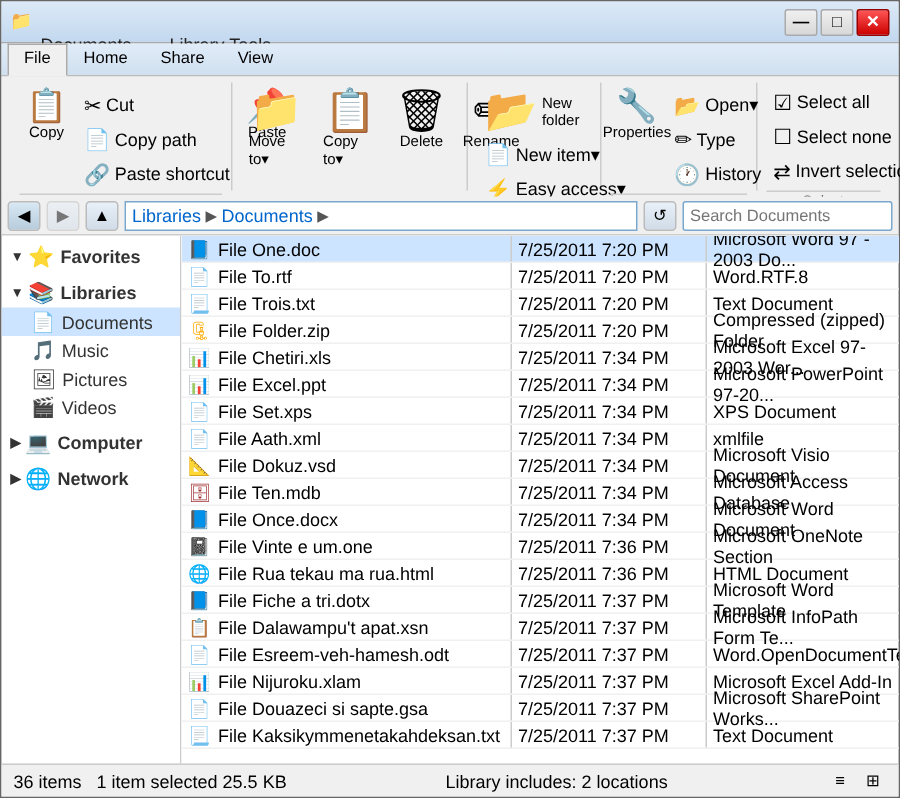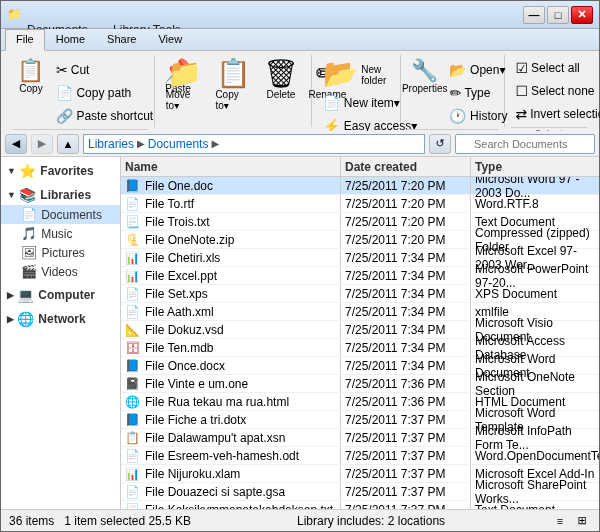--- a/index.html
+++ b/index.html
@@ -41,21 +41,21 @@
     .ribbon-btn-medium { display: flex; flex-direction: column; align-items: center; padding: 2px 4px; cursor: pointer; border: 1px solid transparent; border-radius: 2px; min-width: 44px; }
     .ribbon-btn-medium .btn-icon { font-size: 28px; line-height: 1; }
     .ribbon-btn-medium .btn-label { font-size: 10px; margin-top: 1px; }
 
     
     .address-bar { height: 26px; background: #f0f0f0; display: flex; align-items: center; padding: 2px 4px; gap: 4px; border-bottom: 1px solid #ccc; }
     .nav-btn { width: 22px; height: 20px; border: 1px solid #bbb; border-radius: 3px; background: linear-gradient(to bottom, #e8f0f8, #d0dce8); display: flex; align-items: center; justify-content: center; cursor: pointer; font-size: 11px; }
     .address-path { flex: 1; height: 20px; border: 1px solid #7ba7cc; background: white; display: flex; align-items: center; padding: 0 4px; font-size: 11px; gap: 3px; }
     .path-arrow { color: #555; font-size: 10px; }
     .path-link { color: #0066cc; cursor: pointer; }
-    .address-search { width: 140px; height: 20px; border: 1px solid #7ba7cc; border-radius: 2px; background: white; display: flex; align-items: center; padding: 0 18px; gap: 2px; }
+    .address-search { width: 140px; height: 20px; border: 1px solid #7ba7cc; border-radius: 2px; background: white; display: flex; align-items: center; padding: 0 4px; gap: 2px; }
     .address-search input { border: none; outline: none; font-size: 11px; flex: 1; background: transparent; color: #888; }
 
     
     .main-area { display: flex; flex: 1; overflow: hidden; }
 
     
     .nav-pane { width: 120px; background: white; border-right: 1px solid #ccc; overflow-y: auto; padding: 4px 0; }
     .nav-section { margin-bottom: 4px; }
     .nav-section-header { display: flex; align-items: center; padding: 2px 6px; cursor: pointer; font-size: 11px; font-weight: bold; color: #333; }
     .nav-section-header .chevron { margin-right: 3px; font-size: 9px; }
@@ -313,25 +313,20 @@
         <div class="nav-section-header">
           <span class="chevron">▶</span>
           <span class="nav-icon">🌐</span>
           <span>Network</span>
         </div>
       </div>
     </div>
 
     <div class="file-area">
 
-      <div class="file-list-header">
-        <div class="col-name">Name</div>
-        <div class="col-date">Date created</div>
-        <div class="col-type">Type</div>
-      </div>
 
       <div class="file-list" id="file-list-container">
       <div class="file-row selected">
     <div class="col-name">
       <span class="file-icon icon-doc">📘</span>
       <span>File One.doc</span>
     </div>
     <div class="col-date">7/25/2011 7:20 PM</div>
     <div class="col-type">Microsoft Word 97 - 2003 Do...</div>
   </div>
@@ -347,21 +342,21 @@
     <div class="col-name">
       <span class="file-icon icon-txt">📃</span>
       <span>File Trois.txt</span>
     </div>
     <div class="col-date">7/25/2011 7:20 PM</div>
     <div class="col-type">Text Document</div>
   </div>
           <div class="file-row">
     <div class="col-name">
       <span class="file-icon icon-zip">🗜</span>
-      <span>File OneNote.zip</span>
+      <span>File Folder.zip</span>
     </div>
     <div class="col-date">7/25/2011 7:20 PM</div>
     <div class="col-type">Compressed (zipped) Folder</div>
   </div>
           <div class="file-row">
     <div class="col-name">
       <span class="file-icon icon-xls">📊</span>
       <span>File Chetiri.xls</span>
     </div>
     <div class="col-date">7/25/2011 7:34 PM</div>

